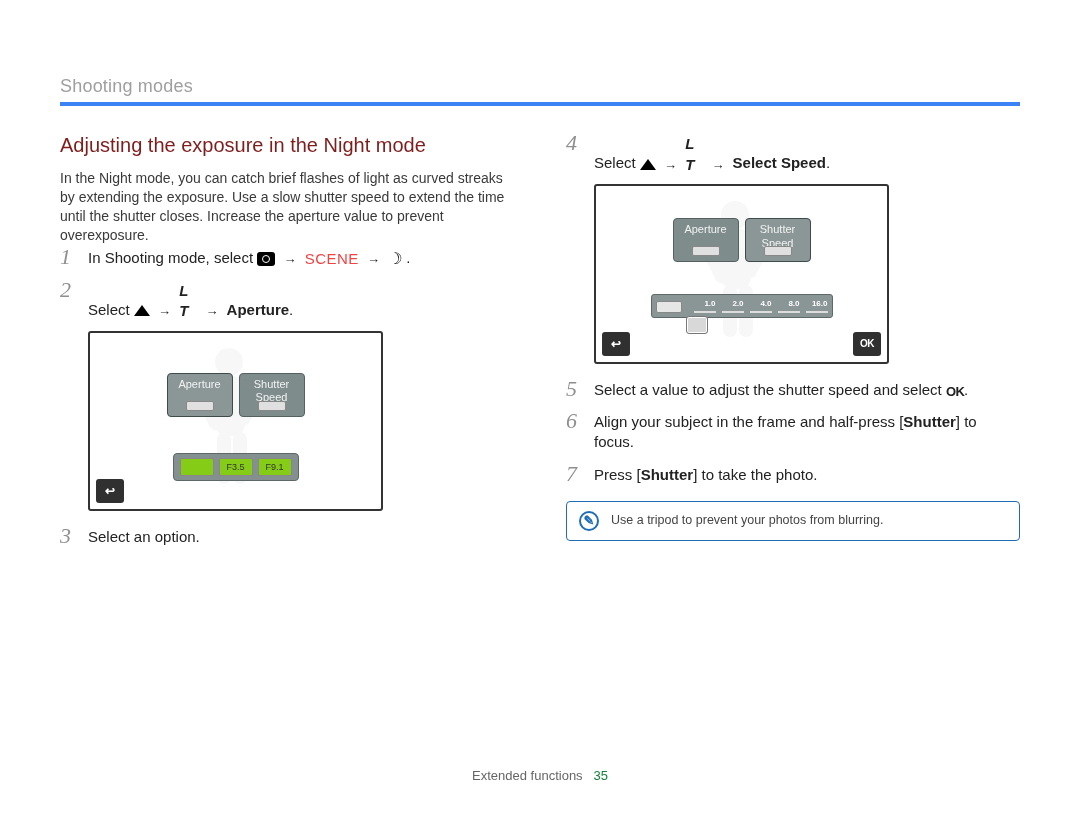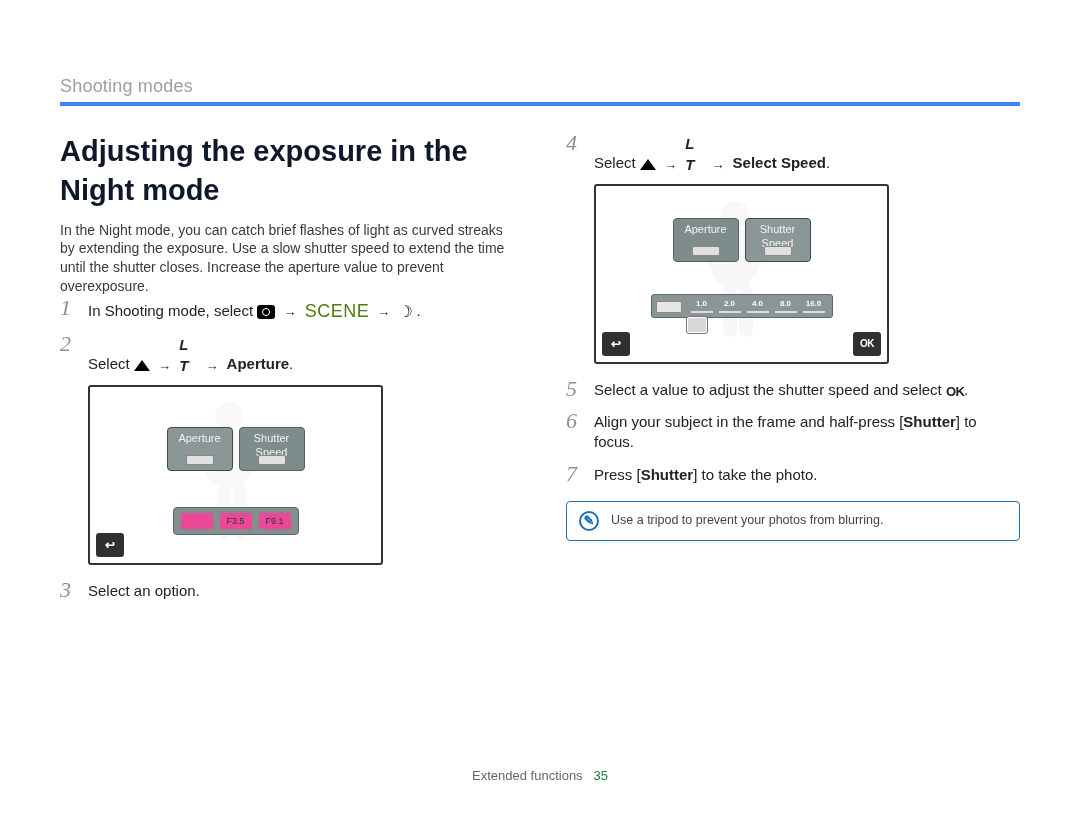--- a/index.html
+++ b/index.html
@@ -23,23 +23,23 @@
     border-bottom: 4px solid #3b82f6;
     padding-bottom: 4px;
     margin-bottom: 26px;
   }
   .cols {
     display: flex;
     gap: 52px;
   }
   .col { width: 455px; }
   .h1 {
-    color: #0f172a;
-    font-size: 29px;
-    font-weight: 700;
+    color: #7f1d1d;
+    font-size: 20px;
+    font-weight: 400;
     margin-bottom: 10px;
   }
   .intro {
     font-size: 14px;
     color: #3a3a3a;
     margin-bottom: 1px;
   }
   ol.steps { list-style: none; }
   ol.steps > li {
     display: flex;
@@ -70,22 +70,22 @@
   }
   .icn-camera::after {
     content: "";
     position: absolute;
     left: 5px; top: 3px; width: 6px; height: 6px;
     border: 1.5px solid #fff; border-radius: 50%;
   }
   .icn-scene {
     background: none; width: auto; height: auto;
     font-family: Impact, 'Arial Black', sans-serif;
-    font-size: 18px; letter-spacing: 0.5px; vertical-align: -1px;
-    color: #4d7c0f;
+    font-size: 15px; letter-spacing: 0.5px; vertical-align: -1px;
+    color: #ef4444;
   }
   .icn-night {
     background: none; font-size: 16px; color: #000; vertical-align: -1px;
   }
   .icn-up {
     width: 0; height: 0; background: none;
     border-left: 8px solid transparent;
     border-right: 8px solid transparent;
     border-bottom: 11px solid #000;
     border-radius: 0;
@@ -152,21 +152,21 @@
     left: 50%; bottom: 28px;
     transform: translateX(-50%);
     display: flex; gap: 5px;
     background: #848f8f;
     border: 1px solid #5e6868;
     border-radius: 4px;
     padding: 4px 6px;
   }
   .value-chip {
     width: 34px; height: 18px;
-    background: #ec4899;
+    background: #84cc16;
     border: 1px solid #888; border-radius: 2px;
     font-family: 'Arial Black', Arial; font-size: 9px;
     display: flex; align-items: center; justify-content: center;
     color: #333;
   }
 
   .tick-row {
     position: absolute;
     left: 50%; bottom: 44px;
     transform: translateX(-50%);
@@ -175,21 +175,21 @@
     background: #8a9595;
     border: 1px solid #5e6868;
     border-radius: 3px;
     padding: 4px 4px 4px 4px;
   }
   .tick-auto {
     width: 26px; height: 12px; background:#e6e6e6; border:1px solid #888; border-radius:2px;
     margin-right: 6px;
   }
   .tick-seg {
-    display:flex; flex-direction:column; align-items:center; width: 28px;
+    display:flex; flex-direction:column; align-items:flex-end; width: 28px;
   }
   .tick-seg .num { font-size: 8px; font-weight:700; color:#fff; margin-bottom:1px; }
   .tick-seg .bar { width: 22px; height: 2px; background:#ddd; }
   .slider-handle {
     position: absolute;
     bottom: 28px; left: 90px;
     width: 22px; height: 18px;
     background: #d8d8d8;
     border: 1px solid #777; border-radius: 3px;
     box-shadow: inset 0 0 0 1px #fff;

